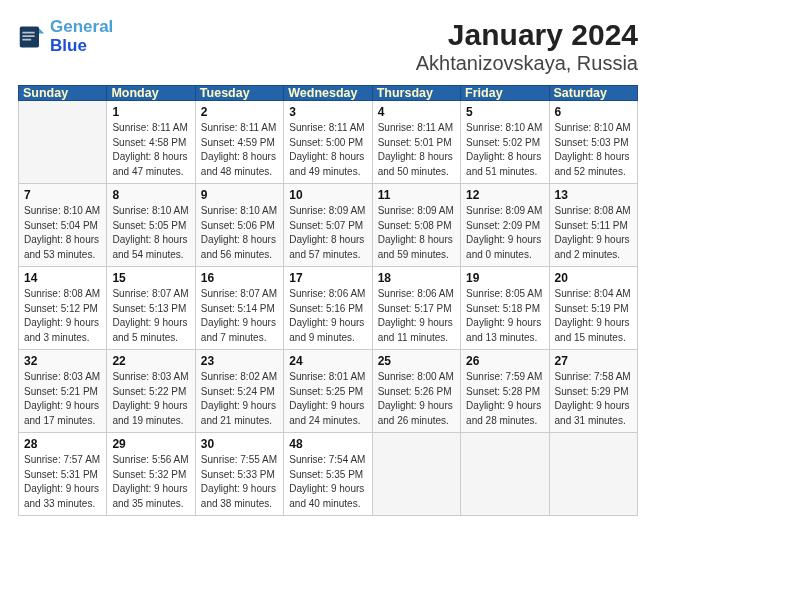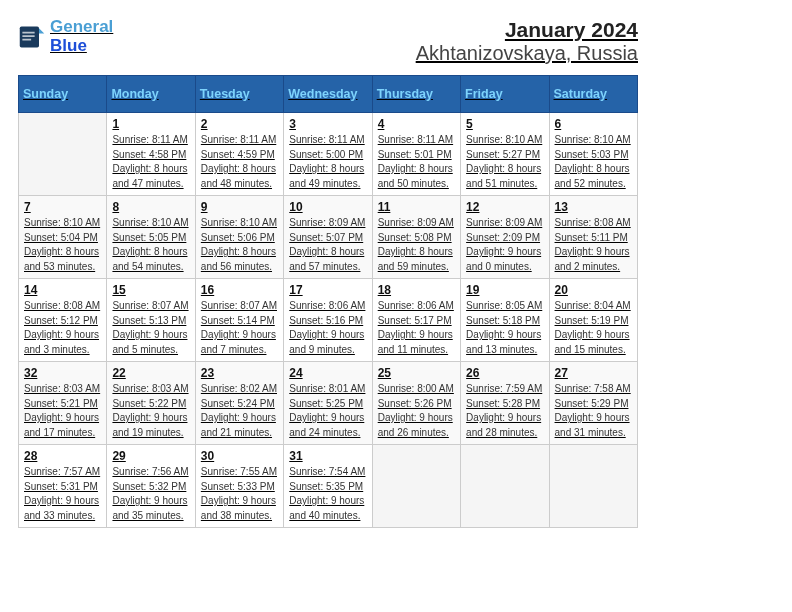--- a/index.html
+++ b/index.html
@@ -8,21 +8,20 @@
       background: #fff;
       width: 792px;
       height: 612px;
       overflow: hidden;
     }
     .page {
       width: 656px;
       min-height: 612px;
       padding: 18px 18px 10px 18px;
       background: #fff;
-      text-decoration: underline;
     }
     .header {
       display: flex;
       justify-content: space-between;
       align-items: flex-start;
       margin-bottom: 10px;
     }
     .logo {
       display: flex;
       align-items: center;
@@ -38,39 +37,39 @@
       color: #4a9fd4;
     }
     .logo-icon {
       width: 28px;
       height: 28px;
     }
     .title-block {
       text-align: right;
     }
     .month-title {
-      font-size: 21px;
+      font-size: 30px;
       font-weight: bold;
       color: #222;
     }
     .location {
       font-size: 20px;
       color: #444;
     }
     .calendar-table {
       width: 100%;
       border-collapse: collapse;
       font-size: 11px;
     }
     .calendar-table thead tr th {
       background-color: #2563a8;
-      color: #7dd3fc;
+      color: #fef9c3;
       font-size: 12.5px;
       font-weight: bold;
-      padding: 11px 4px;
+      padding: 0 4px;
       text-align: left;
       border: 1px solid #1a4a8a;
     }
     .calendar-table tbody tr td {
       border: 1px solid #ccc;
       vertical-align: top;
       padding: 4px 5px;
       width: calc(100% / 7);
       height: 80px;
       background: #fff;
@@ -159,21 +158,21 @@
           <td>
             <div class="day-number">4</div>
             <div class="day-info">Sunrise: 8:11 AM
 Sunset: 5:01 PM
 Daylight: 8 hours
 and 50 minutes.</div>
           </td>
           <td>
             <div class="day-number">5</div>
             <div class="day-info">Sunrise: 8:10 AM
-Sunset: 5:27 PM
+Sunset: 5:02 PM
 Daylight: 8 hours
 and 51 minutes.</div>
           </td>
           <td>
             <div class="day-number">6</div>
             <div class="day-info">Sunrise: 8:10 AM
 Sunset: 5:03 PM
 Daylight: 8 hours
 and 52 minutes.</div>
           </td>
@@ -334,34 +333,34 @@
         <tr class="last-row">
           <td>
             <div class="day-number">28</div>
             <div class="day-info">Sunrise: 7:57 AM
 Sunset: 5:31 PM
 Daylight: 9 hours
 and 33 minutes.</div>
           </td>
           <td>
             <div class="day-number">29</div>
-            <div class="day-info">Sunrise: 7:56 AM
+            <div class="day-info">Sunrise: 5:56 AM
 Sunset: 5:32 PM
 Daylight: 9 hours
 and 35 minutes.</div>
           </td>
           <td>
             <div class="day-number">30</div>
             <div class="day-info">Sunrise: 7:55 AM
 Sunset: 5:33 PM
 Daylight: 9 hours
 and 38 minutes.</div>
           </td>
           <td>
-            <div class="day-number">31</div>
+            <div class="day-number">48</div>
             <div class="day-info">Sunrise: 7:54 AM
 Sunset: 5:35 PM
 Daylight: 9 hours
 and 40 minutes.</div>
           </td>
           <td class="empty-cell"></td>
           <td class="empty-cell"></td>
           <td class="empty-cell"></td>
         </tr>
       </tbody>

